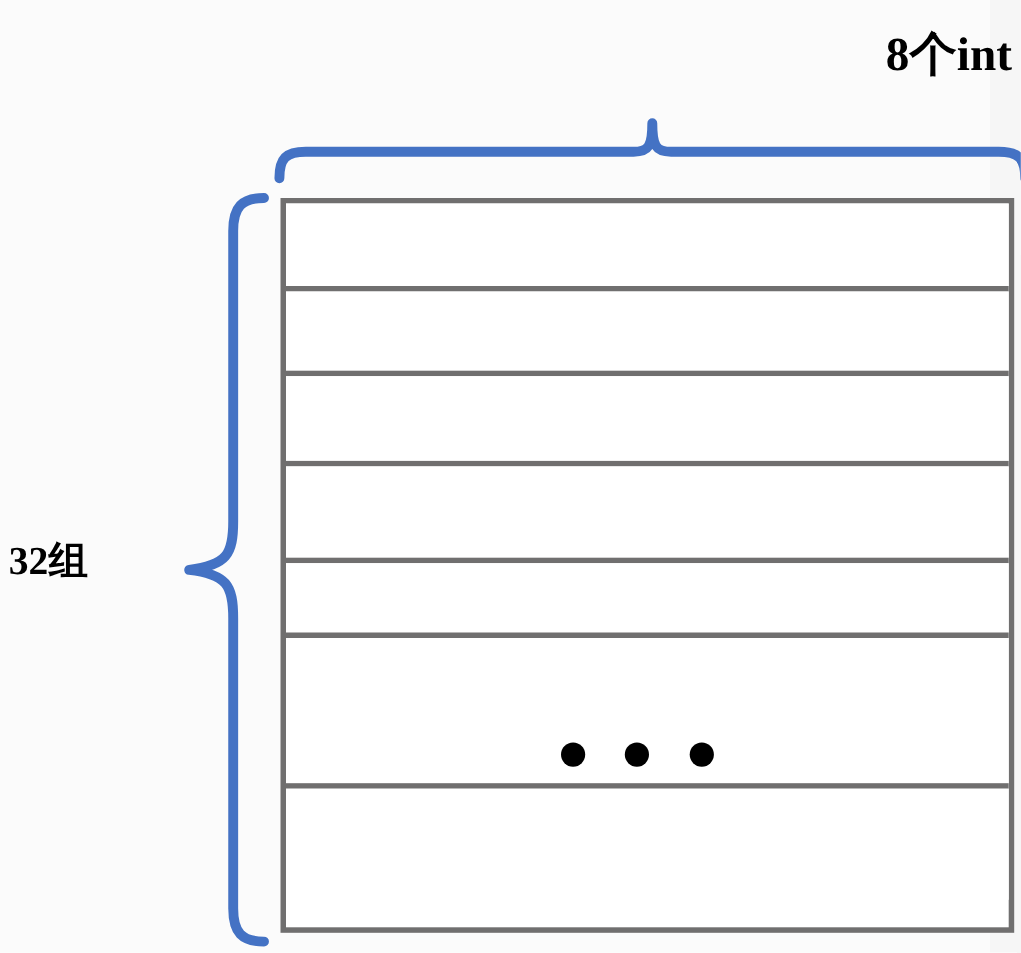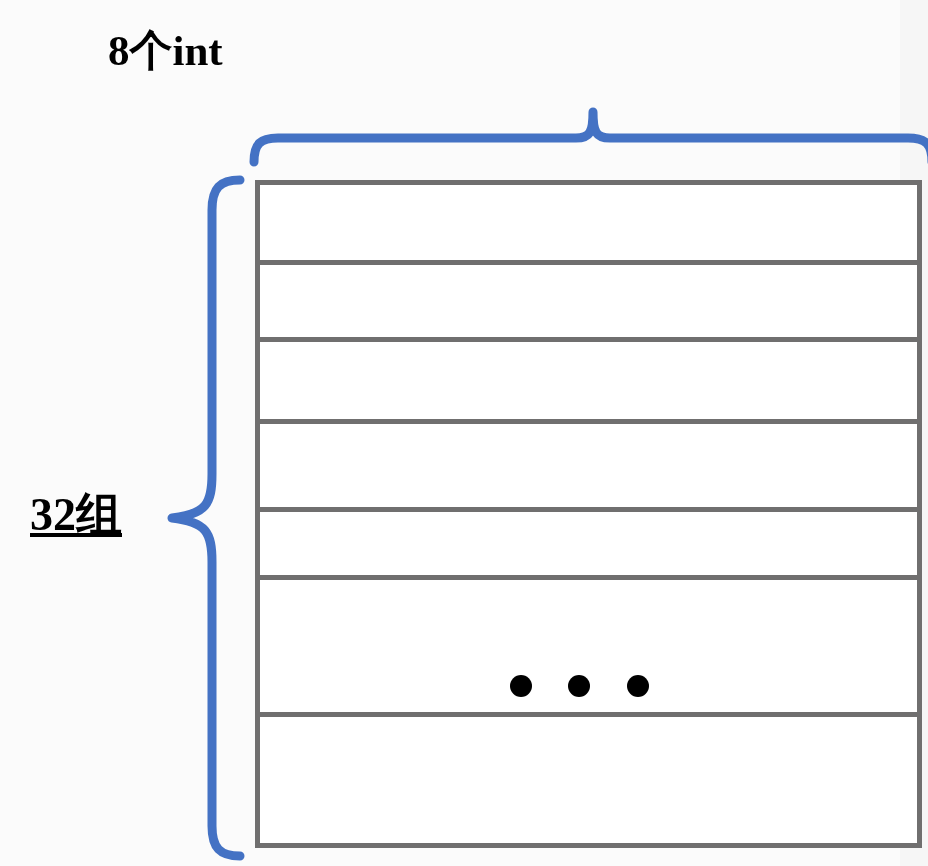--- a/index.html
+++ b/index.html
@@ -35,31 +35,30 @@
     position: absolute;
     font-weight: bold;
     color: #000000;
     white-space: nowrap;
     line-height: 1;
   }
   #top-label {
     left: 0;
     top: 29px;
     width: 920px;
-    text-align: left;
+    text-align: right;
     font-size: 43px;
     letter-spacing: 0px;
-    padding-left: 108px;
+    padding-left: 56px;
     box-sizing: border-box;
   }
   #left-label {
-    left: 30px;
+    left: 8px;
     top: 492px;
-    font-size: 46px;
-    text-decoration: underline;
+    font-size: 36px;
   }
 
   
   .brace {
     position: absolute;
     overflow: visible;
   }
   #top-brace {
     left: 250px;
     top: 92px;

